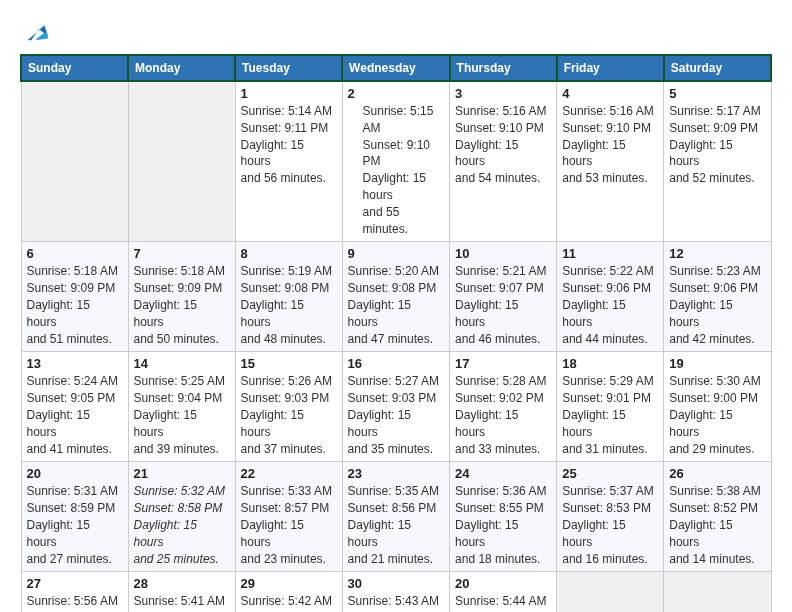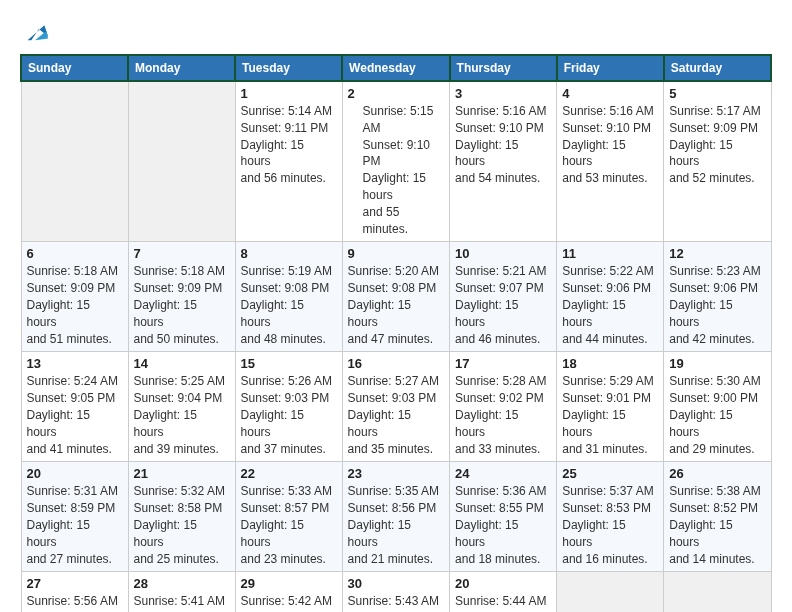--- a/index.html
+++ b/index.html
@@ -271,21 +271,21 @@
       <tr>
         <td>
           <span class="day-num">20</span>
           <div class="day-info" style="white-space: pre-line;">Sunrise: 5:31 AM
 Sunset: 8:59 PM
 Daylight: 15 hours
 and 27 minutes.</div>
         </td>
         <td>
           <span class="day-num">21</span>
-          <div class="day-info" style="white-space: pre-line;">Sunrise: 5:32 AM
+          <div class="day-info" style="white-space: pre-line; font-style: italic;">Sunrise: 5:32 AM
 Sunset: 8:58 PM
 Daylight: 15 hours
 and 25 minutes.</div>
         </td>
         <td>
           <span class="day-num">22</span>
           <div class="day-info" style="white-space: pre-line;">Sunrise: 5:33 AM
 Sunset: 8:57 PM
 Daylight: 15 hours
 and 23 minutes.</div>

